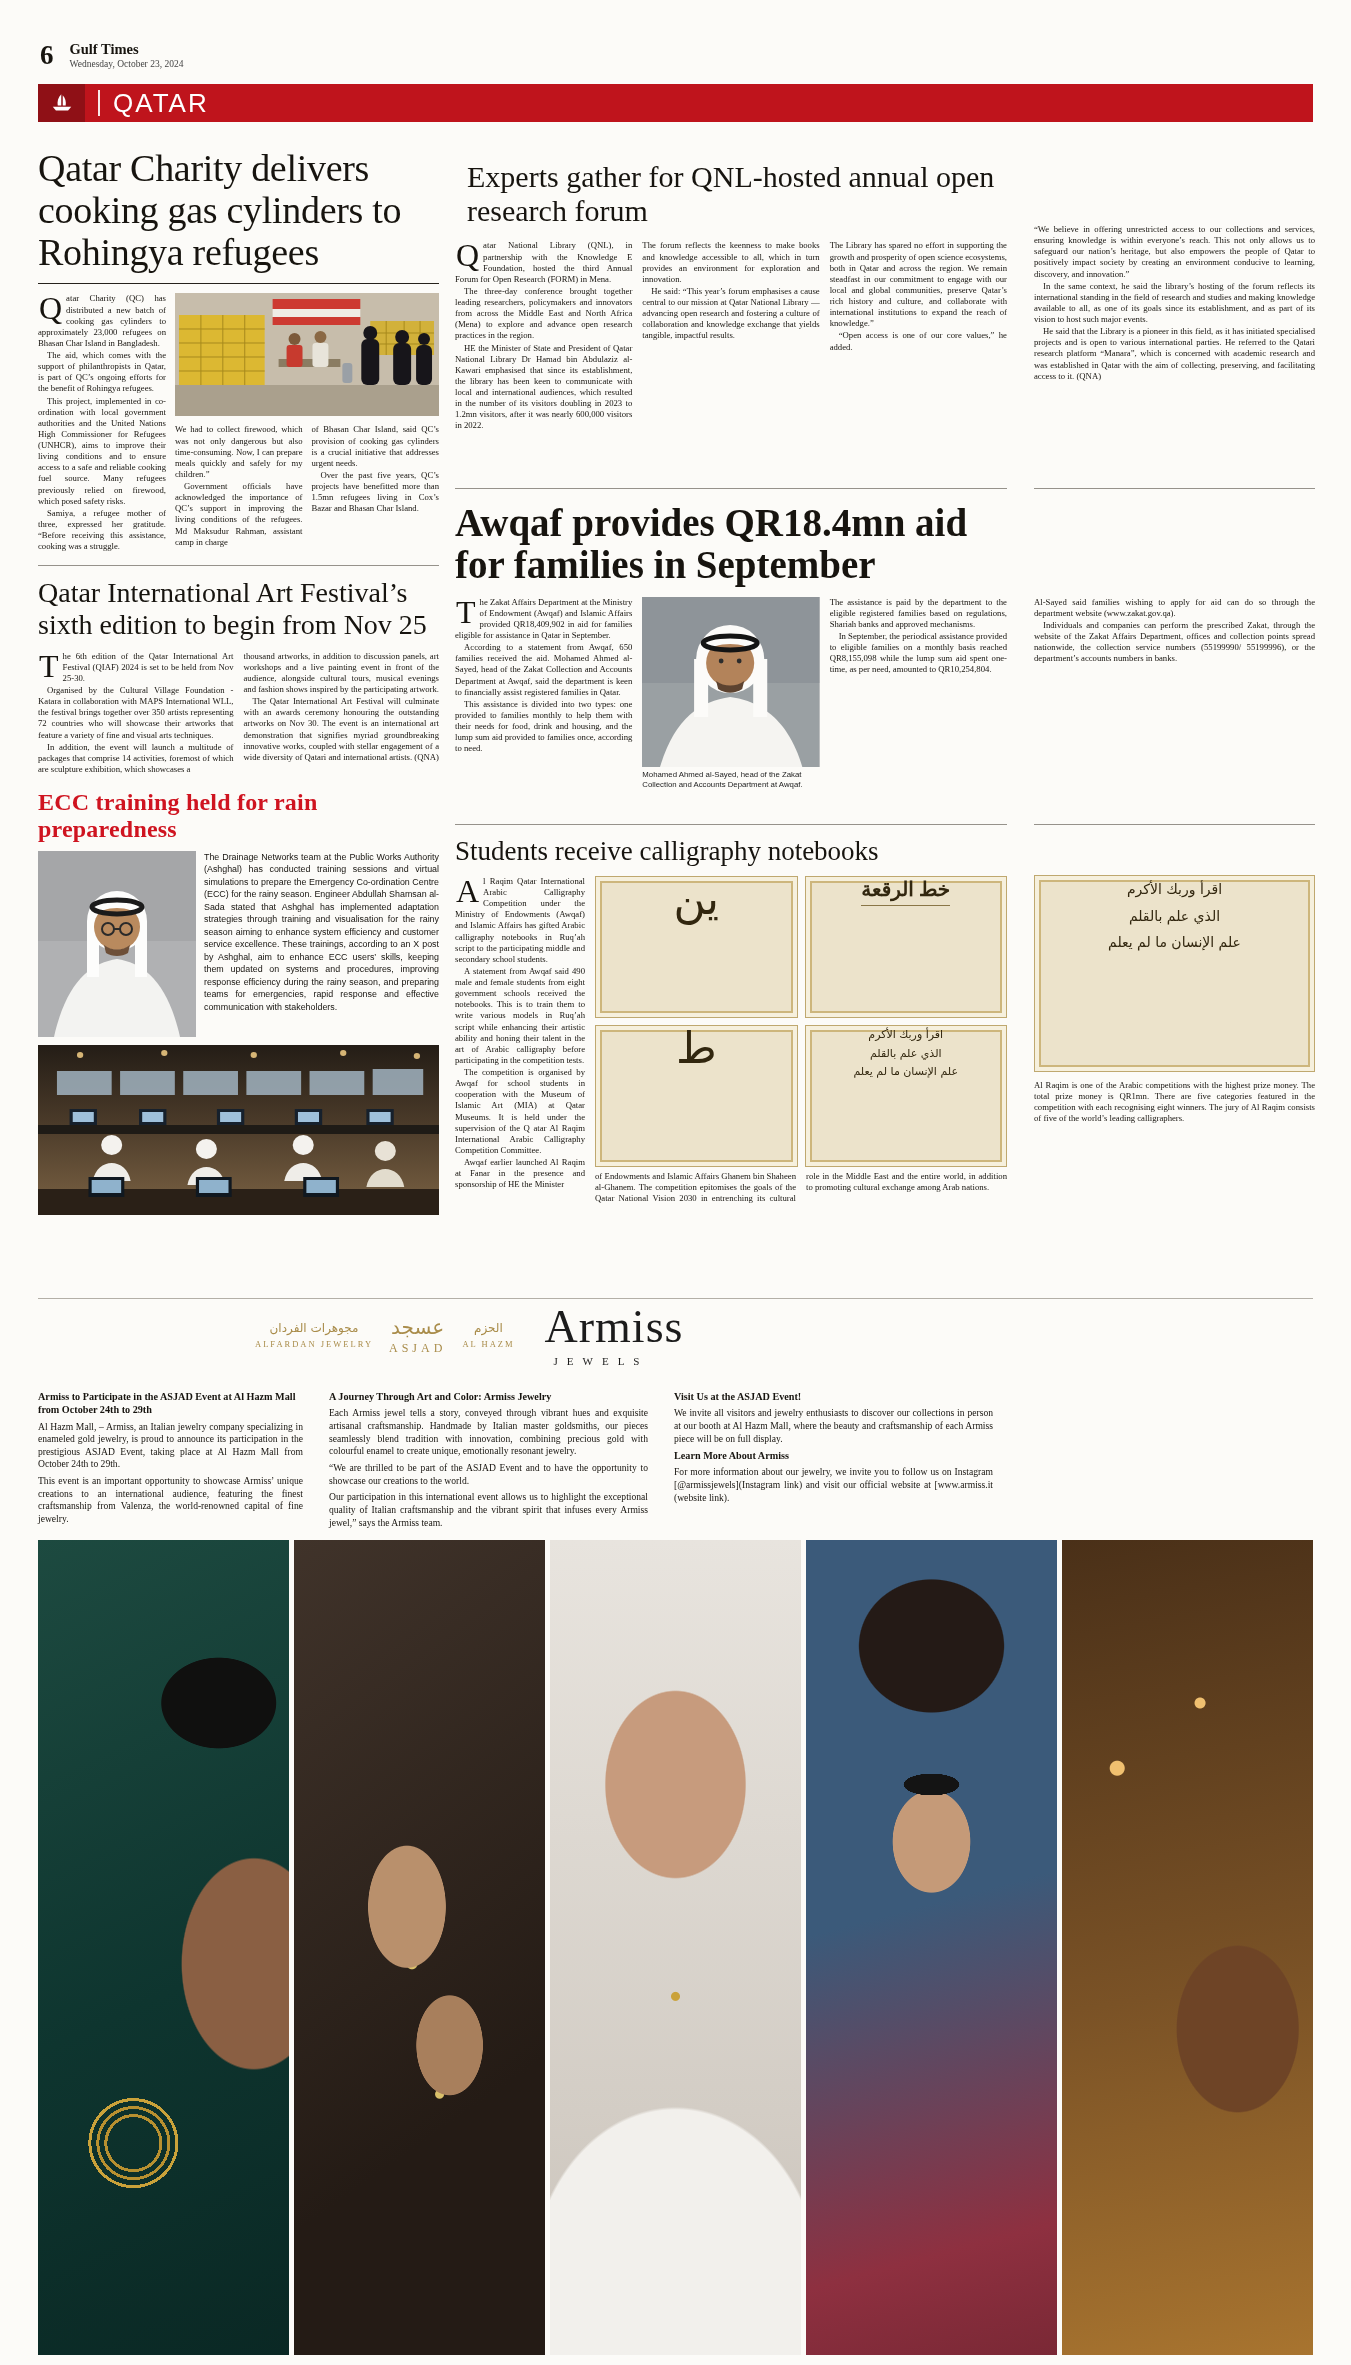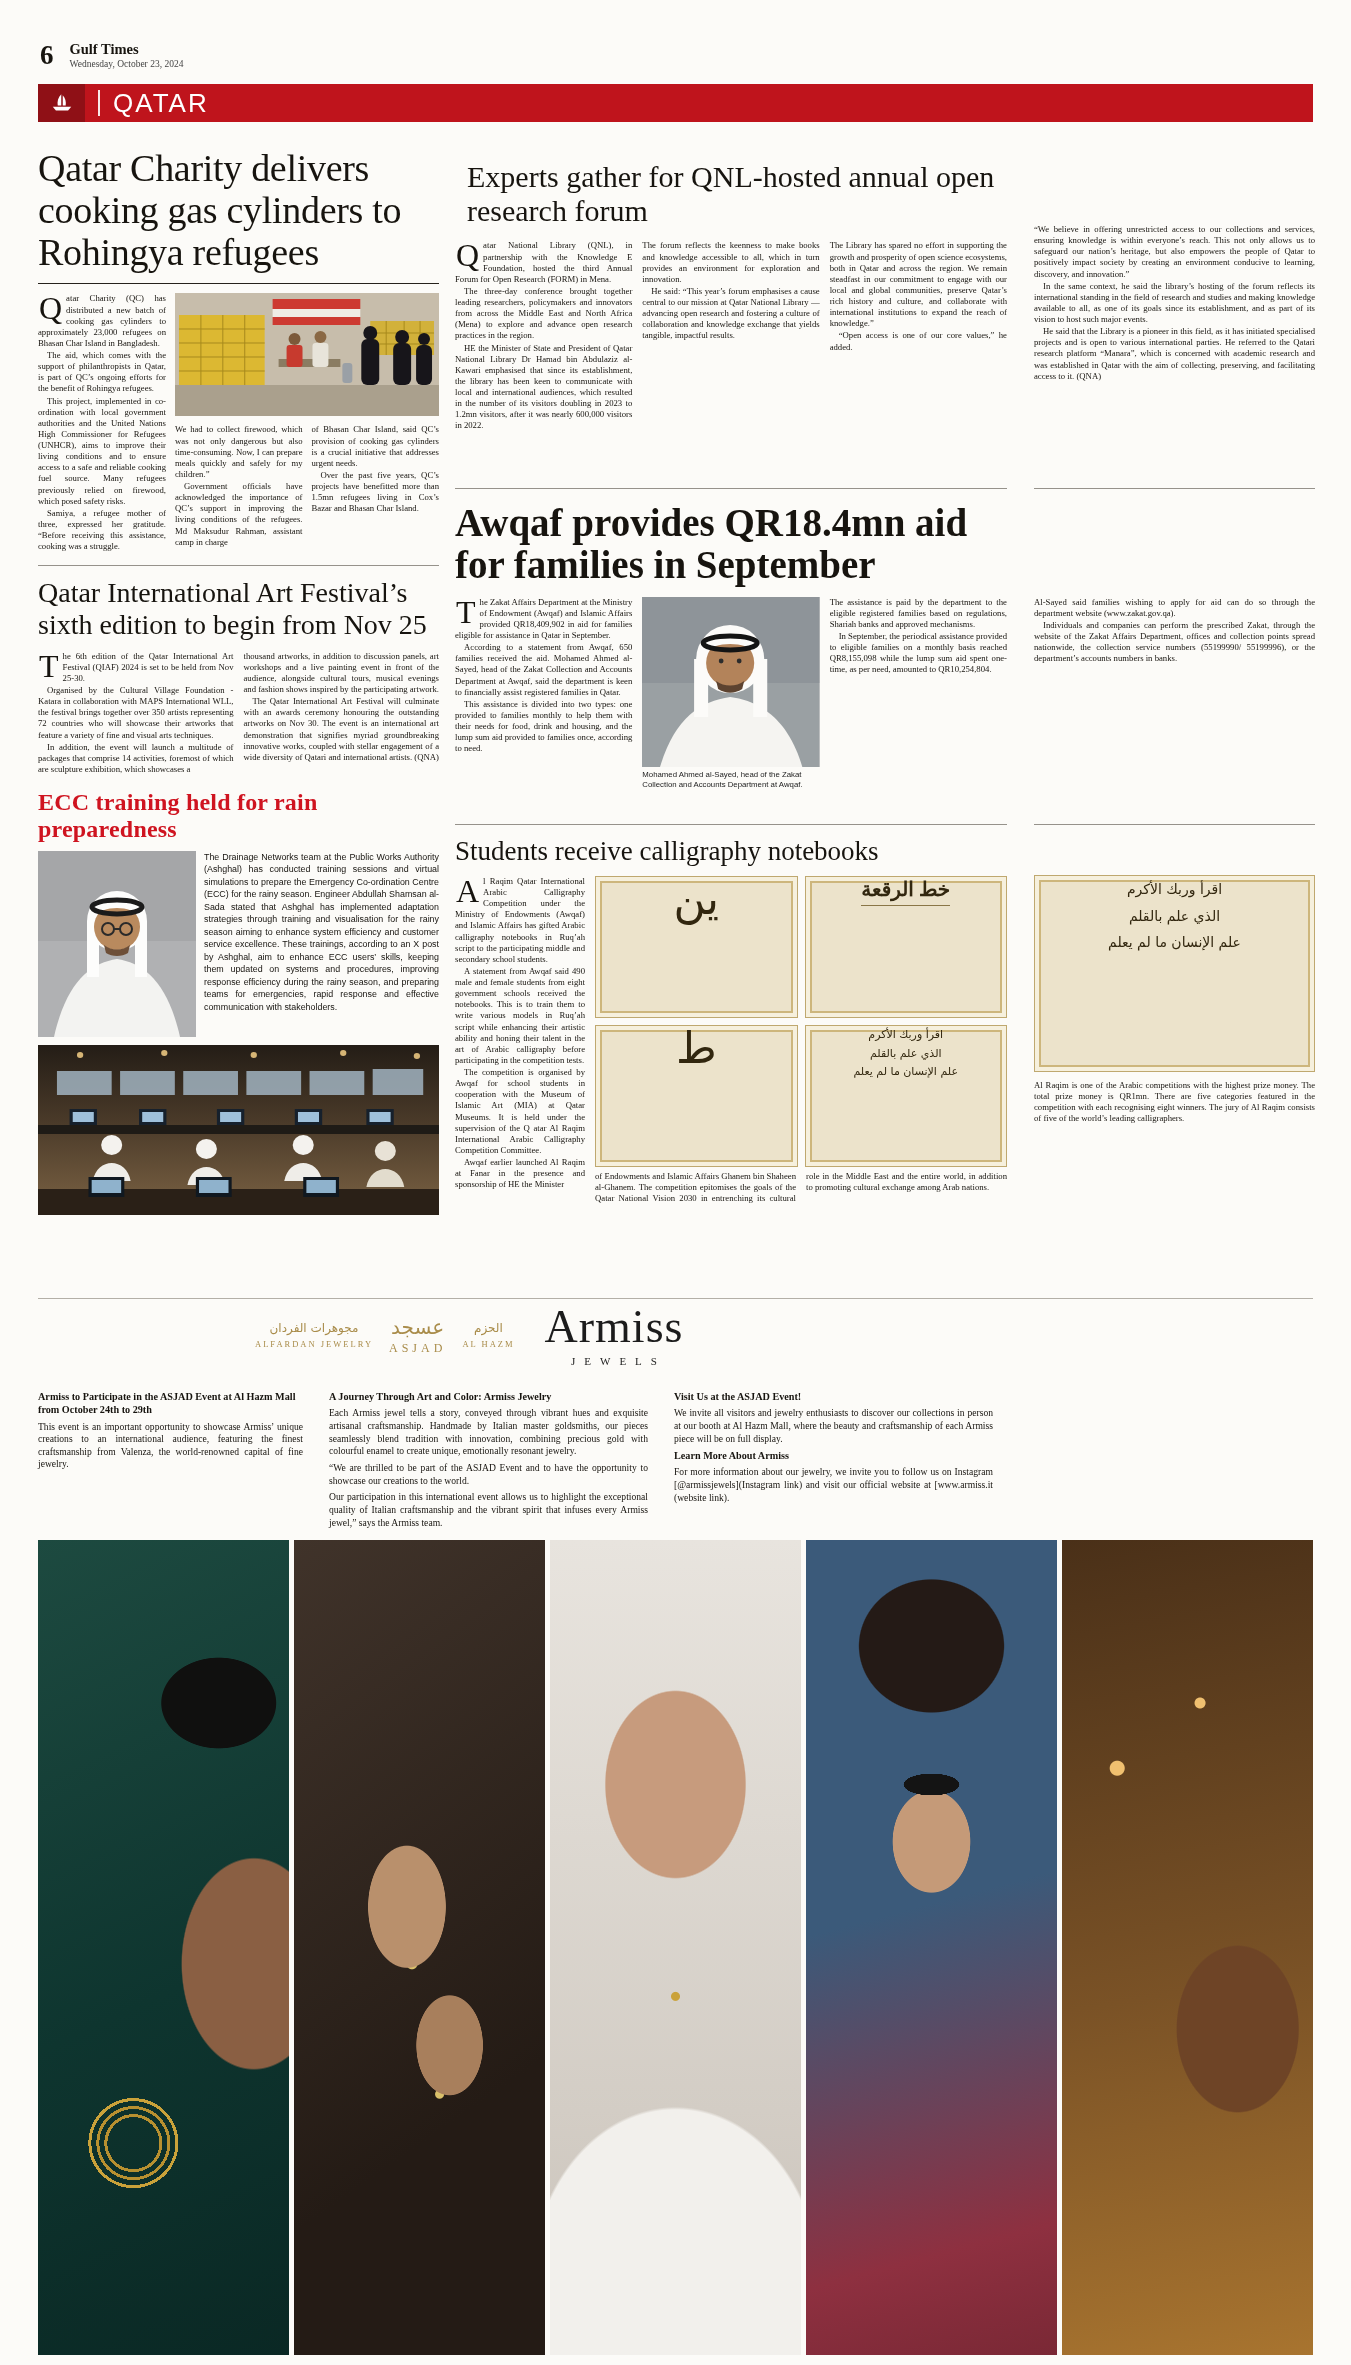--- a/index.html
+++ b/index.html
@@ -75,21 +75,21 @@
   .big-note .scr p{font-size:14px;line-height:1.9}
   .call-under{margin-top:4px;column-count:2;column-gap:10px}
   
   .ad-rule{position:absolute;left:38px;top:1290px;width:1275px;border:none;border-top:1px solid #b3afa7}
   .logos{position:absolute;left:255px;top:1304px;display:flex;align-items:center;gap:16px}
   .lg{display:flex;flex-direction:column;align-items:center;color:#a98c4a}
   .lg .ar{font-family:"DejaVu Sans",sans-serif;font-size:12px;line-height:1.1}
   .lg .en{font-size:8.5px;letter-spacing:2px;margin-top:3px}
   .lg-asjad .ar{font-size:20px}
   .lg-asjad .en{font-size:12px;letter-spacing:4px}
-  .armiss{display:flex;flex-direction:column;align-items:center;color:#1c1c1c;margin-left:14px}
+  .armiss{display:flex;flex-direction:column;align-items:flex-start;color:#1c1c1c;margin-left:14px}
   .armiss .name{font-size:46px;line-height:1;letter-spacing:1px}
   .armiss .sub{font-size:11px;letter-spacing:9px;margin-top:5px;text-indent:9px}
   .ad-text{position:absolute;left:38px;top:1390px;width:955px;display:flex;gap:26px;font-size:9.6px;line-height:1.32}
   .ad-col{flex:1;text-align:justify}
   .ad-col1{flex:0 0 265px}
   .bh{font-weight:700;font-size:10.2px;line-height:1.3;text-align:left;margin:0 0 3px}
   .bh2{margin-top:4px}
   .ad-col p{margin:0 0 4px}
   
   .strip{position:absolute;left:38px;top:1540px;width:1275px;height:815px;display:flex;gap:5px}
@@ -468,20 +468,21 @@
     <div class="armiss">
       <div class="name">Armiss</div>
       <div class="sub">JEWELS</div>
     </div>
   </div>
 
   <div class="ad-text">
     <div class="ad-col ad-col1">
       <p class="bh">Armiss to Participate in the ASJAD Event at Al Hazm Mall from October 24th to 29th</p>
       <div>
+          <p>Al Hazm Mall, – Armiss, an Italian jewelry company specializing in enameled gold jewelry, is proud to announce its participation in the prestigious ASJAD Event, taking place at Al Hazm Mall from October 24th to 29th.</p>
           <p>This event is an important opportunity to showcase Armiss’ unique creations to an international audience, featuring the finest craftsmanship from Valenza, the world-renowned capital of fine jewelry.</p>
         </div>
     </div>
     <div class="ad-col">
       <p class="bh">A Journey Through Art and Color: Armiss Jewelry</p>
       <div>
           <p>Each Armiss jewel tells a story, conveyed through vibrant hues and exquisite artisanal craftsmanship. Handmade by Italian master goldsmiths, our pieces seamlessly blend tradition with innovation, combining precious gold with colourful enamel to create unique, emotionally resonant jewelry.</p>
           <p>“We are thrilled to be part of the ASJAD Event and to have the opportunity to showcase our creations to the world.</p>
           <p>Our participation in this international event allows us to highlight the exceptional quality of Italian craftsmanship and the vibrant spirit that infuses every Armiss jewel,” says the Armiss team.</p>
         </div>

